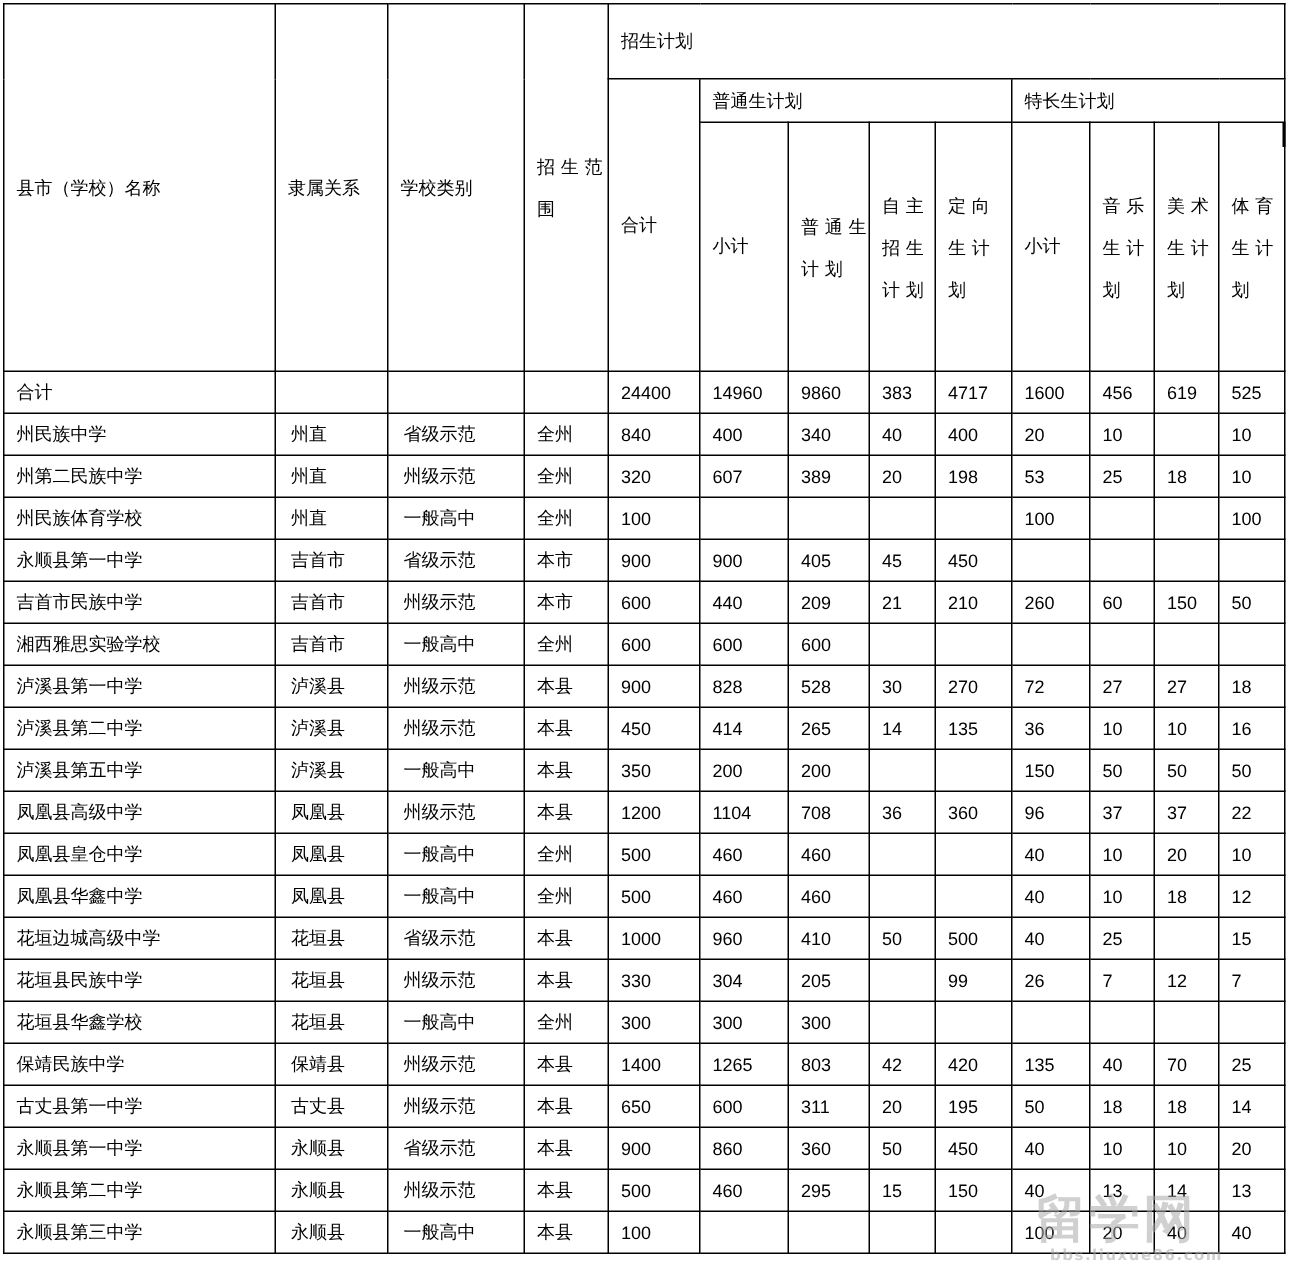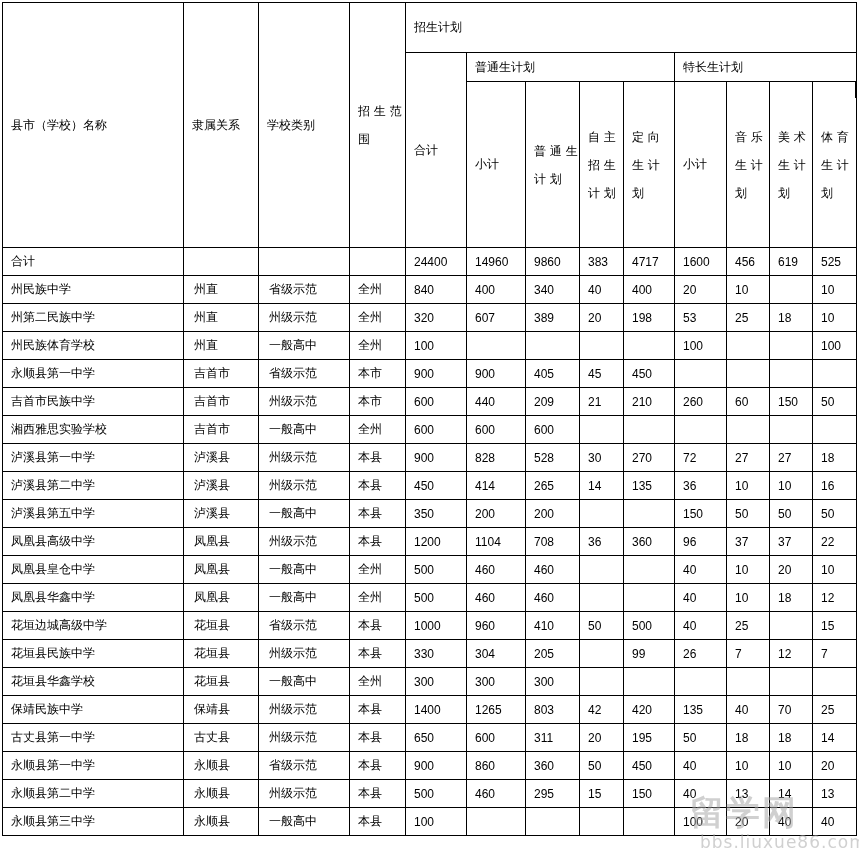--- a/index.html
+++ b/index.html
@@ -5,21 +5,21 @@
   html, body { margin: 0; padding: 0; background: #ffffff; }
   body { width: 859px; height: 857px; overflow: hidden; position: relative;
          font-family: "DejaVu Sans", sans-serif; font-size: 12px; color: #000; }
   table { border-collapse: collapse; position: absolute; left: 2px; top: 2px; table-layout: fixed; }
   td { border: 1px solid #000; padding: 0 0 0 8px; vertical-align: middle; white-space: nowrap; overflow: hidden; }
   .hdr-vert { line-height: 28px; white-space: normal; padding-left: 8px; padding-right: 0; }
   .num { font-family: "Liberation Sans", sans-serif; font-size: 12px; }
   tr.row td { height: 27px; }
   .wm { position: absolute; left: 690px; top: 790px; width: 160px; height: 60px;
         color: rgba(170,170,170,0.55); font-size: 34px; font-weight: bold; letter-spacing: 2px; pointer-events: none; }
-  .wm small { display: block; font-size: 17px; font-weight: normal; letter-spacing: 1px; margin-top: -4px; margin-left: 10px; }
+  .wm small { display: block; font-size: 10px; font-weight: bold; letter-spacing: 1px; margin-top: -4px; margin-left: 10px; }
   .cursor { position: absolute; left: 855px; top: 82px; width: 2px; height: 16px; background: #000; }
 </style>
 </head>
 <body>
 
 <table>
   <colgroup>
     <col style="width:181px">
       <col style="width:75px">
       <col style="width:91px">

